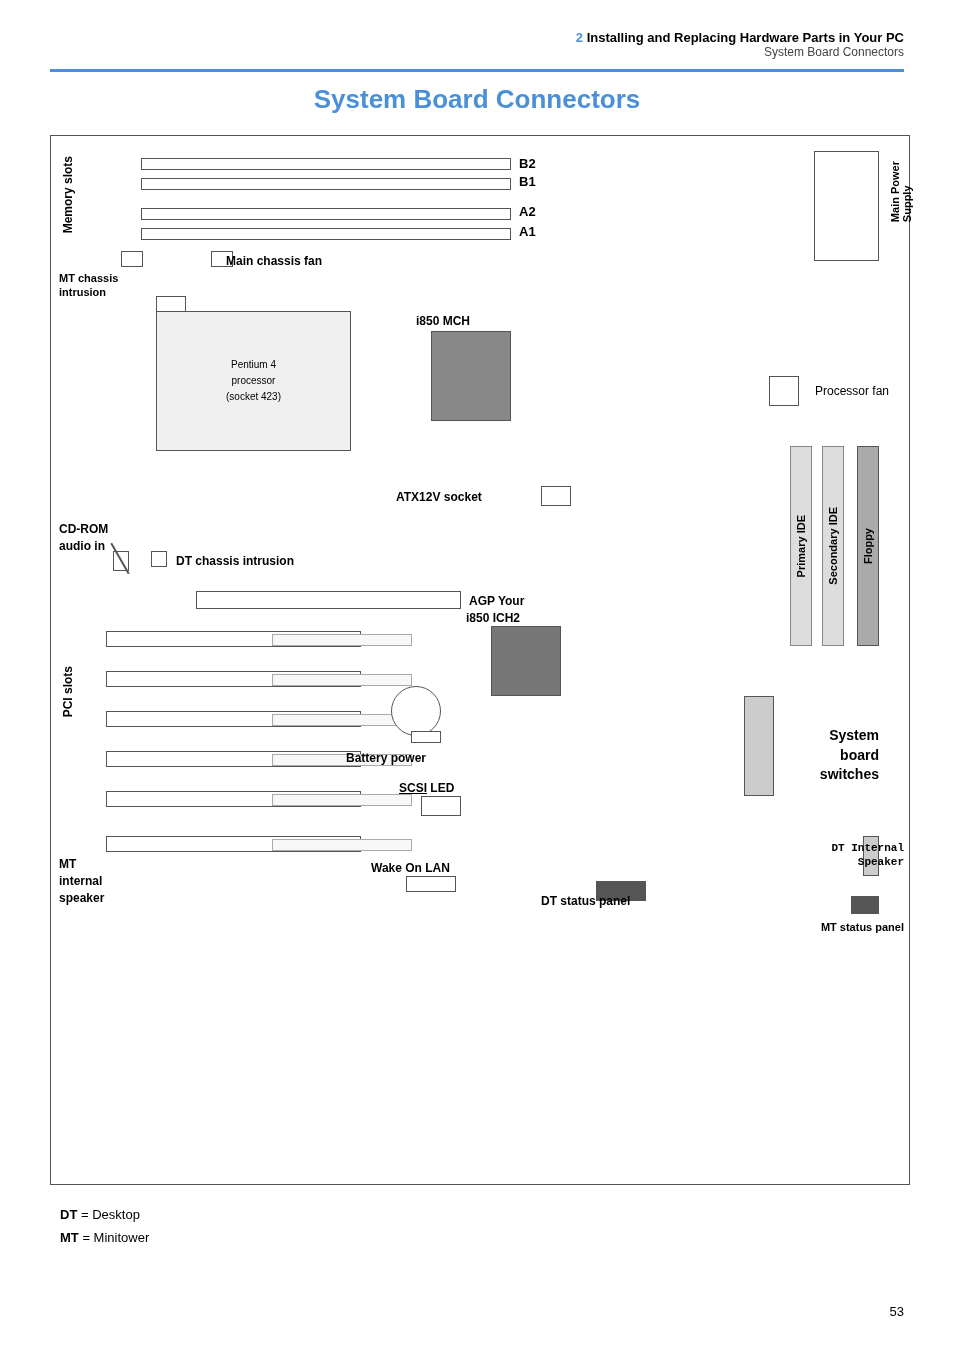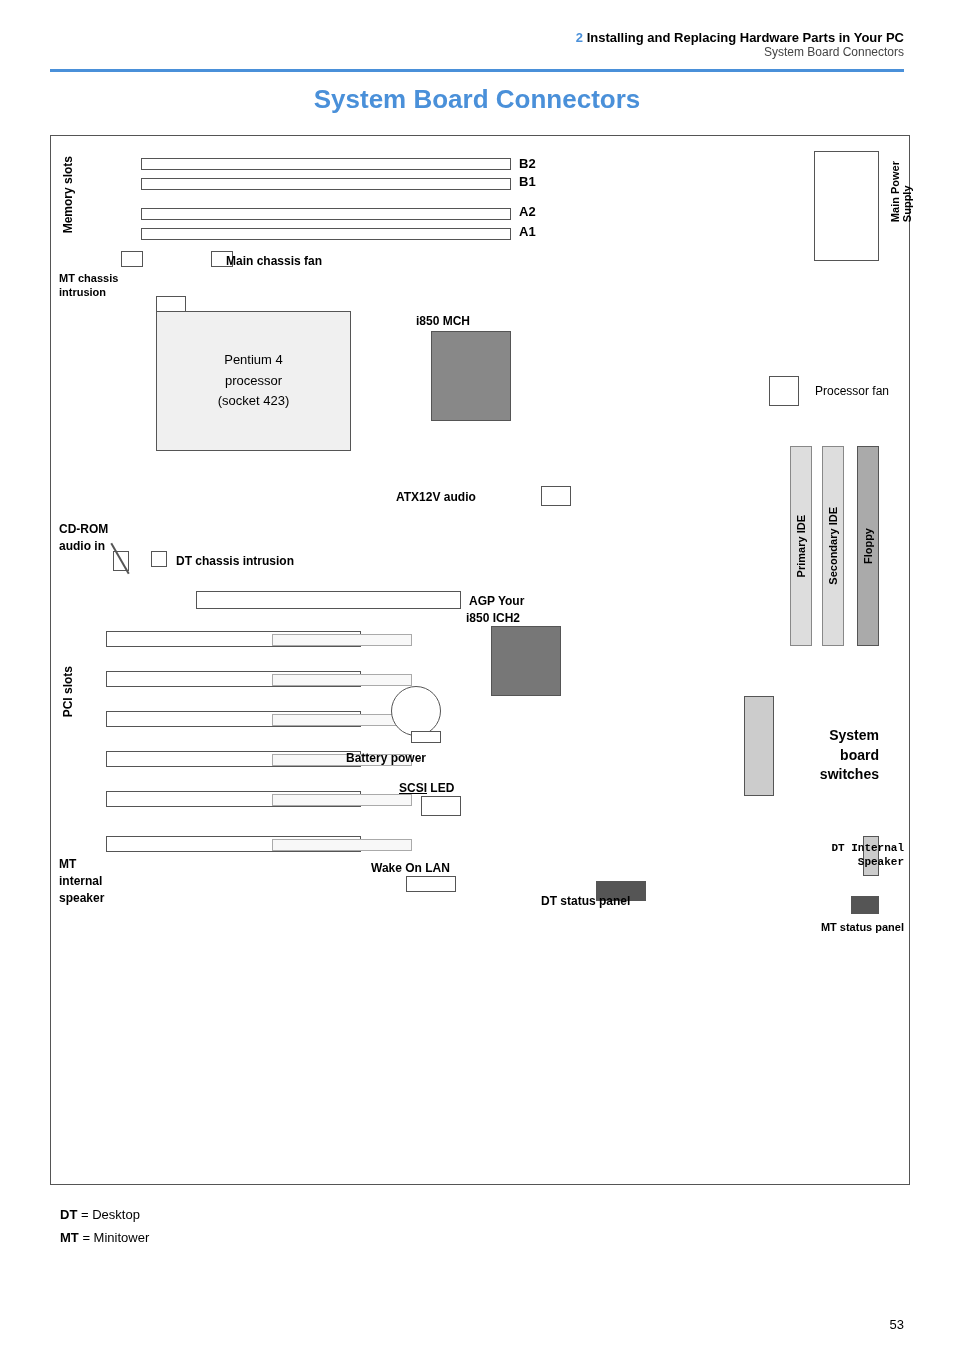--- a/index.html
+++ b/index.html
@@ -140,21 +140,21 @@
       top: 175px;
       width: 195px;
       height: 140px;
       border: 1.5px solid #555;
       background: #f0f0f0;
       display: flex;
       align-items: center;
       justify-content: center;
     }
     .processor-label-inside {
-      font-size: 13px;
+      font-size: 10px;
       text-align: center;
       font-weight: normal;
       line-height: 1.6;
     }
     
     .processor-top-tab {
       position: absolute;
       left: 105px;
       top: 160px;
       width: 30px;
@@ -567,21 +567,21 @@
       font-size: 13px;
       line-height: 1.8;
     }
     .legend-bold {
       font-weight: bold;
     }
 
     
     .page-number {
       position: absolute;
-      bottom: 20px;
+      bottom: 33px;
       right: 50px;
       font-size: 13px;
       color: #000;
       padding-left: 13px;
     }
 
     
     .slash-line {
       position: absolute;
       width: 2px;
@@ -650,21 +650,21 @@
 
     <div class="sec-ide-box">
       <div class="sec-ide-label">Secondary IDE</div>
     </div>
 
     <div class="pri-ide-box">
       <div class="pri-ide-label">Primary IDE</div>
     </div>
 
     <div class="atx12v-box"></div>
-    <div class="atx12v-label">ATX12V audio</div>
+    <div class="atx12v-label">ATX12V socket</div>
 
     <div class="cdrom-label">CD-ROM<br>audio in</div>
     <div class="cdrom-box"></div>
     <div class="slash-line"></div>
 
     <div class="dt-chassis-box"></div>
     <div class="dt-chassis-label">DT chassis intrusion</div>
 
     <div class="agp-box"></div>
     <div class="agp-label">AGP Your</div>

